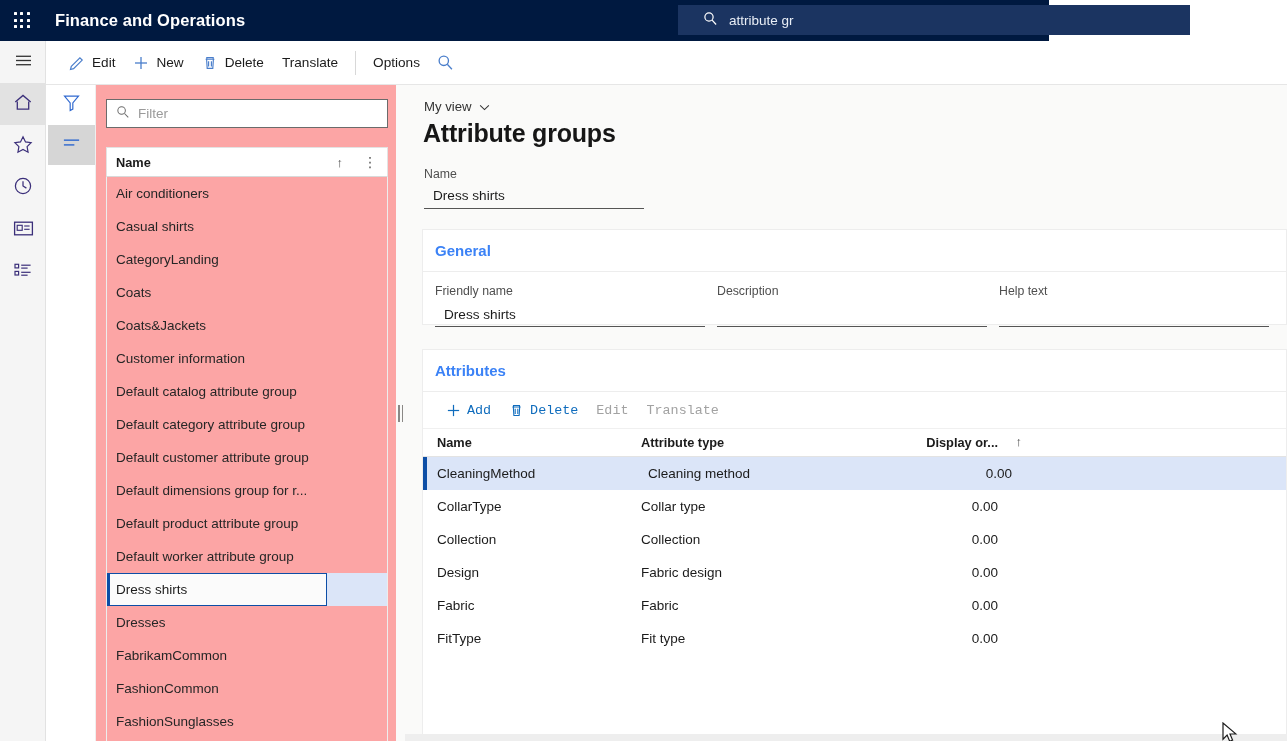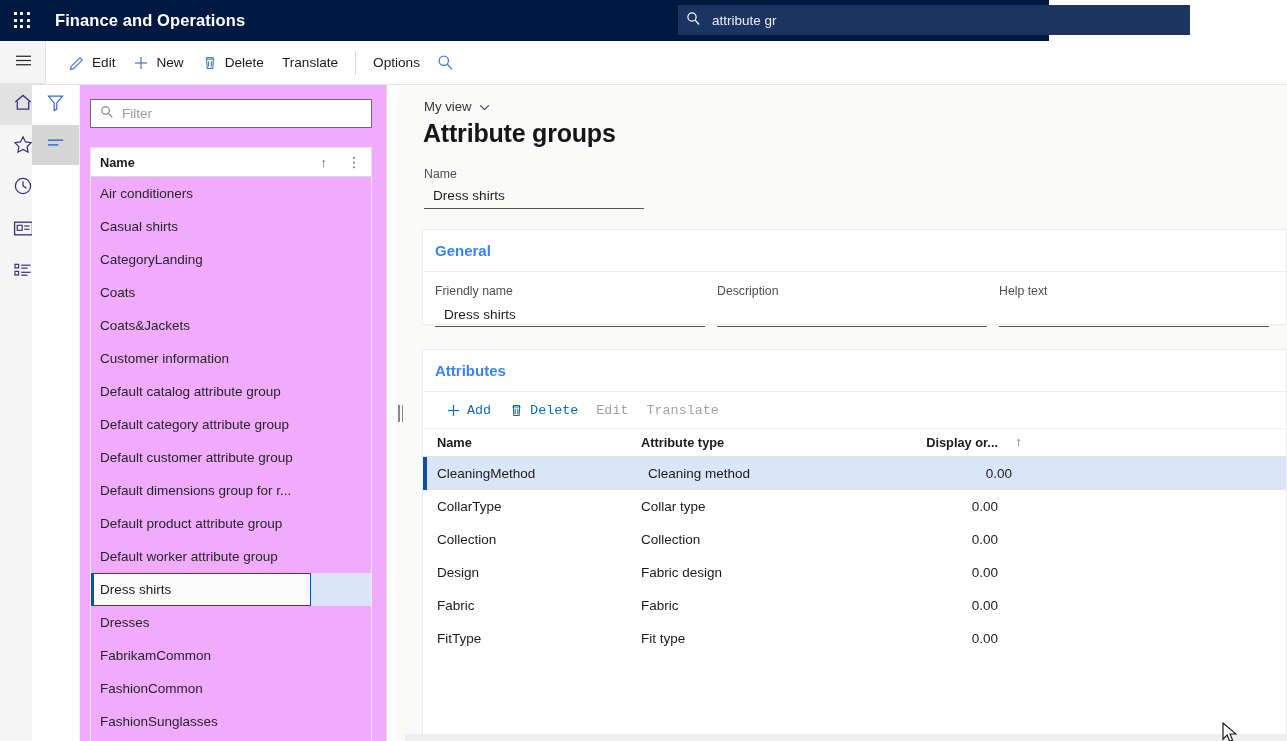--- a/index.html
+++ b/index.html
@@ -27,21 +27,21 @@
     grid-template-rows: repeat(3, 4px); gap: 2.5px;
   }
   .waffle-grid i { display: block; width: 3.2px; height: 3.2px; background: #ffffff; border-radius: 0.5px; }
   .app-title {
     color: #ffffff; font-size: 16.5px; font-weight: bold;
     margin-left: 11px; letter-spacing: .1px;
   }
   .search-wrap {
     position: absolute; left: 678px; top: 5px; width: 512px; height: 30px;
     background: #1b3461;
-    display: flex; align-items: center; padding-left: 8px;
+    display: flex; align-items: center; padding-left: 25px;
     cursor: text;
   }
   .search-wrap .mag { margin-right: 11px; }
   .search-text { color: #e9eef6; font-size: 13.5px; }
 
   
   .rail {
     position: absolute; left: 0; top: 41px; width: 46px; height: 700px;
     background: #f5f5f5; border-right: 1px solid #e2e2e2;
   }
@@ -60,22 +60,22 @@
   .cmd {
     display: flex; align-items: center; height: 30px; padding: 0 9px;
     font-size: 13.6px; color: #1b1b1b; cursor: pointer; white-space: nowrap;
   }
   .cmd .ci { margin-right: 7px; display: flex; align-items: center; }
   .cmd-div { width: 1px; height: 24px; background: #d8d8d8; margin: 0 8px; }
   .cmd-search { padding: 0 8px; }
 
   
   .listpanel {
-    position: absolute; left: 32px; top: 85px; width: 355px; height: 656px;
-    background: #f0abfc; border-right: 1px solid #e0e0e0;
+    position: absolute; left: 48px; top: 85px; width: 355px; height: 656px;
+    background: #fca5a5; border-right: 1px solid #e0e0e0;
   }
   .viewtoggles {
     position: absolute; left: 0; top: 0; width: 48px; height: 656px;
     background: #ffffff; border-right: 1px solid #efefef;
   }
   .vt {
     width: 47px; height: 40px; display: flex; align-items: center; justify-content: center;
     cursor: pointer;
   }
   .vt.sel { background: #d6d6d6; }

